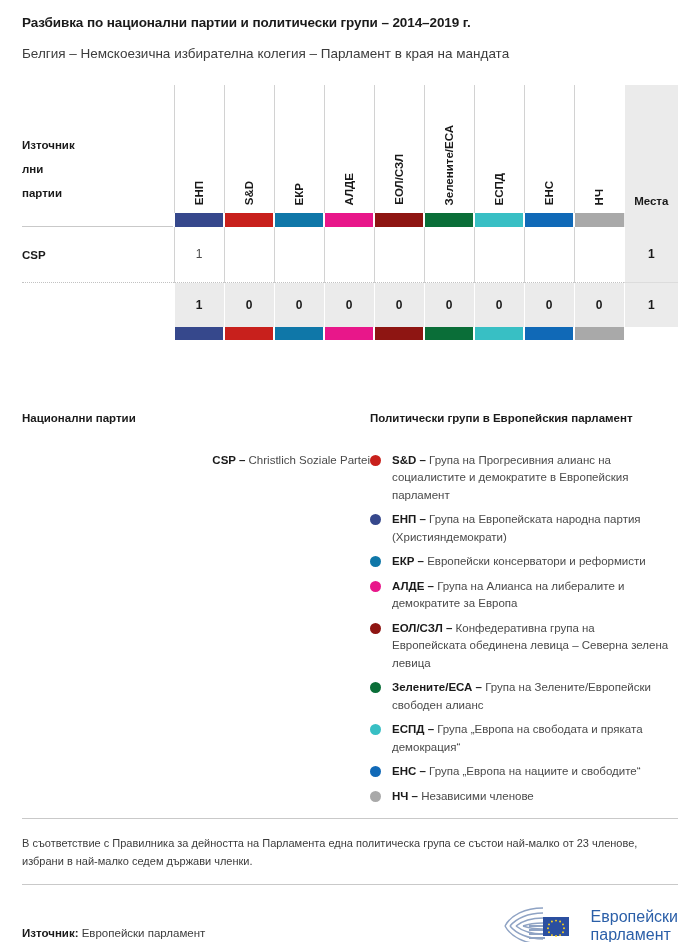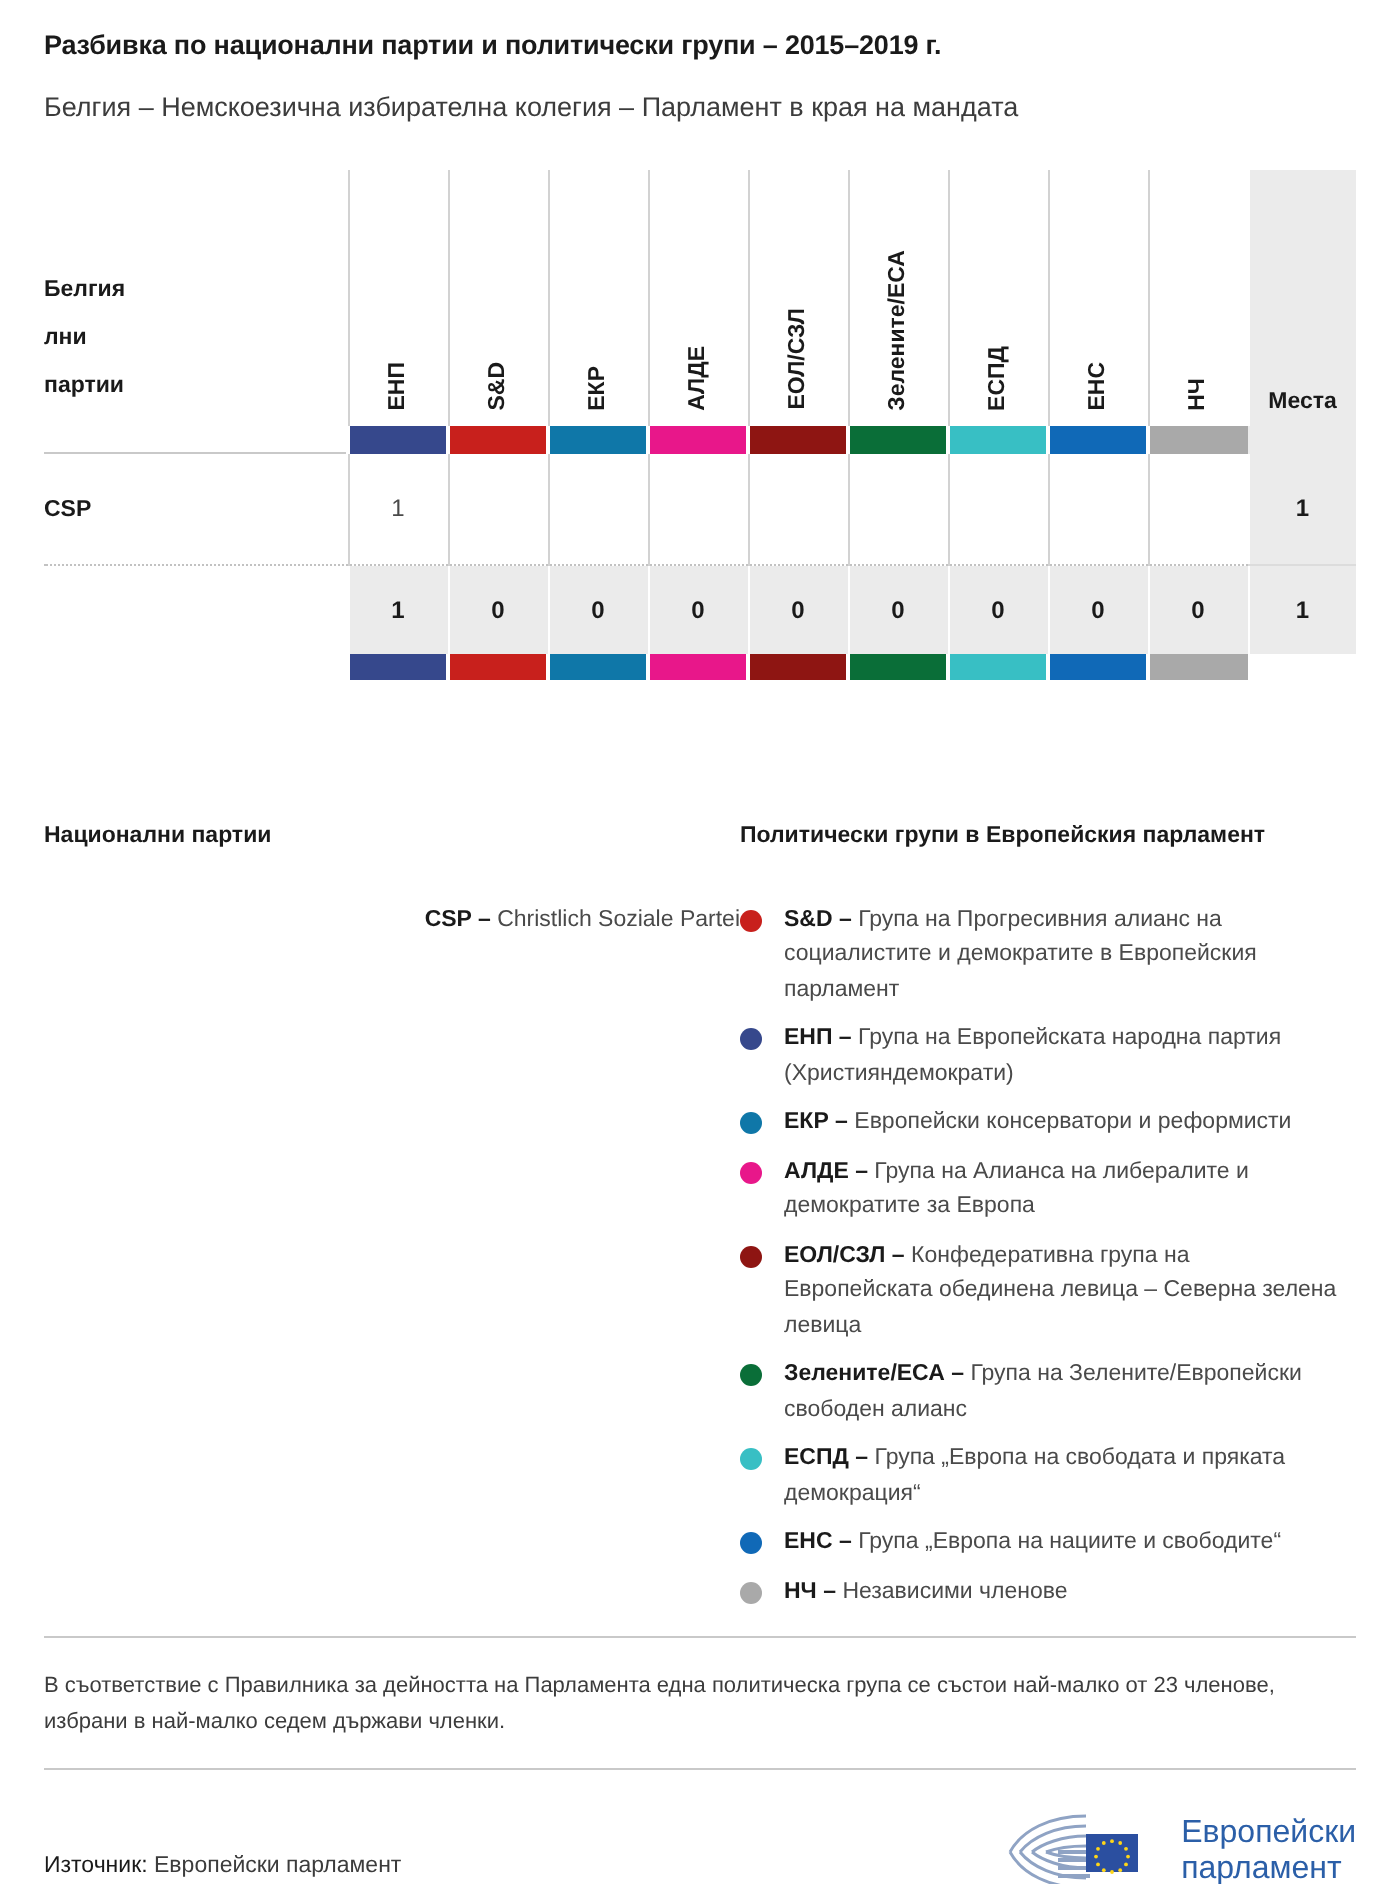--- a/index.html
+++ b/index.html
@@ -211,36 +211,36 @@
     max-width: 650px;
   }
   #rule-bottom { border-top: 1px solid #c9c9c9; }
   #source-row {
     display: flex;
     align-items: center;
     justify-content: space-between;
     padding-top: 33px;
   }
   #source-text { font-size: 11.5px; color: #3c3c3c; }
-  #source-text .src-lbl { font-weight: normal; color: #1a1a1a; }
+  #source-text .src-lbl { font-weight: bold; color: #1a1a1a; }
 
   #ep-logo { display: flex; align-items: center; margin-top: -14px; }
   #ep-logo-text {
     margin-left: 10px;
     font-size: 16px;
     line-height: 1.14;
     color: #2b5fa8;
     font-weight: normal;
   }
 </style>
 </head>
 <body>
 
 <div id="header">
-  <div id="chart-title">Разбивка по национални партии и политически групи – 2015–2019 г.</div>
+  <div id="chart-title">Разбивка по национални партии и политически групи – 2014–2019 г.</div>
   <div id="chart-subtitle">Белгия – Немскоезична избирателна колегия – Парламент в края на мандата</div>
 </div>
 
 <div id="table-wrap">
   <table id="matrix">
     <colgroup id="matrix-cols">
         <col class="c-label">
         <col class="c-grp">
         <col class="c-grp">
         <col class="c-grp">
@@ -248,21 +248,21 @@
         <col class="c-grp">
         <col class="c-grp">
         <col class="c-grp">
         <col class="c-grp">
         <col class="c-grp">
         <col class="c-seat">
       </colgroup>
     <thead>
       <tr class="head-row">
         <td class="lbl-head" id="row-header-label">
-            <span class="w">Белгия</span>
+            <span class="w">Източник</span>
             <span class="w">лни</span>
             <span class="w">партии</span>
           </td>
 
         <td class="grp-head">
             <div class="rotbox">
               <span class="rot">ЕНП</span>
             </div>
           </td>
           <td class="grp-head">

